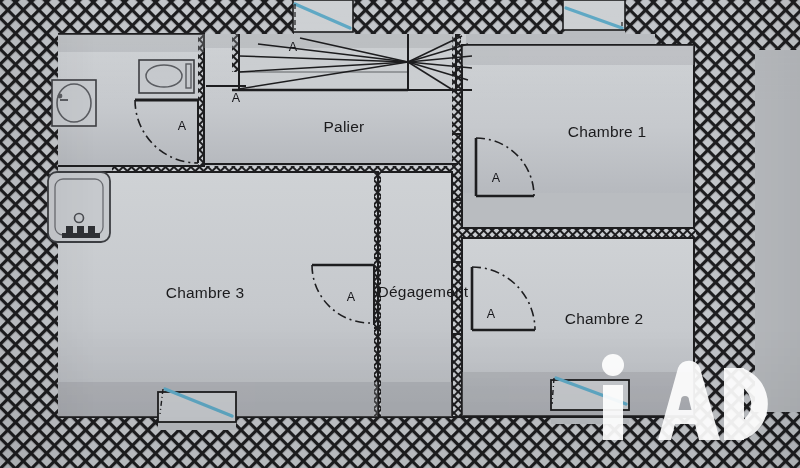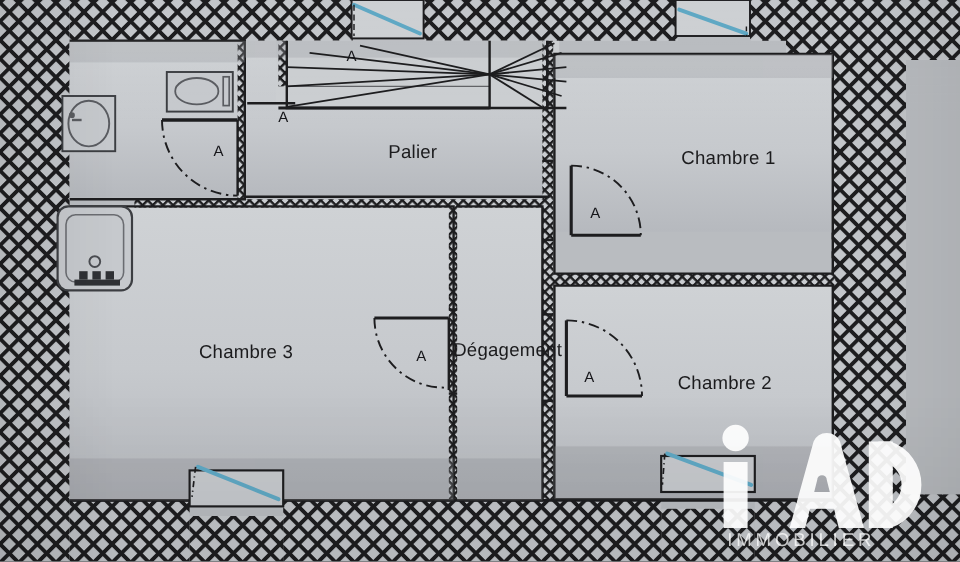--- a/index.html
+++ b/index.html
@@ -340,16 +340,15 @@
         <circle cx="17" cy="13" r="11"></circle>
         <path d="M7 33 h20 v55 h-20 z"></path>
 
         <path d="M62 88 L82 16 a12 12 0 0 1 22 0 L124 88 h-21 L93 48 a4 4 0 0 0 -8 0 L75 88 z"></path>
         <rect x="76" y="58" width="36" height="14"></rect>
 
         <path d="M128 16 h20 v72 h-20 z"></path>
         <path d="M146 16 a38 38 0 0 1 0 72 h-10 v-18 h8 a20 20 0 0 0 0 -36 h-8 v-18 z"></path>
       </g>
     </svg>
-    <div class="wm-sub">IMMOBILIER</div>
   </div>
 
 </div>
 
 </body></html>

